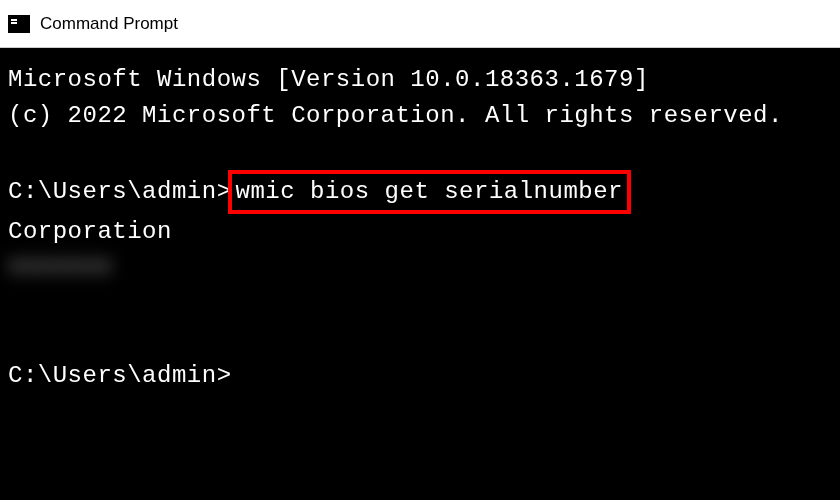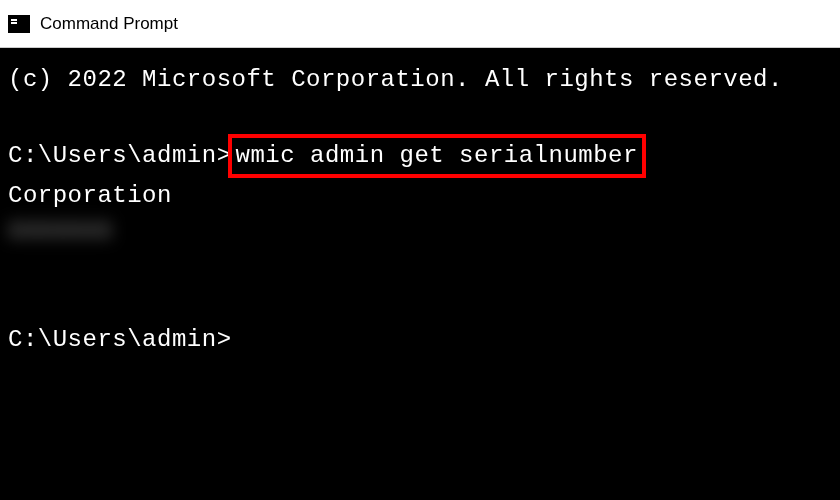--- a/index.html
+++ b/index.html
@@ -76,21 +76,22 @@
   </style>
 </head>
 <body>
 
 <div class="titlebar">
   <div class="titlebar-icon"></div>
   <span class="titlebar-text">Command Prompt</span>
 </div>
 
 <div class="terminal">
+  <div class="line">Microsoft Windows [Version 10.0.18363.1679]</div>
   <div class="line">(c) 2022 Microsoft Corporation. All rights reserved.</div>
   <div class="spacer"></div>
-  <div class="line"><span>C:\Users\admin&gt;</span><span class="highlight-box"><span>wmic admin get serialnumber</span></span></div>
+  <div class="line"><span>C:\Users\admin&gt;</span><span class="highlight-box"><span>wmic bios get serialnumber</span></span></div>
   <div class="line">Corporation</div>
   <div class="line"><span class="blurred">XXXXXXX</span></div>
   <div class="spacer"></div>
   <div class="spacer"></div>
   <div class="line"><span>C:\Users\admin&gt;</span></div>
 </div>
 
 </body></html>

